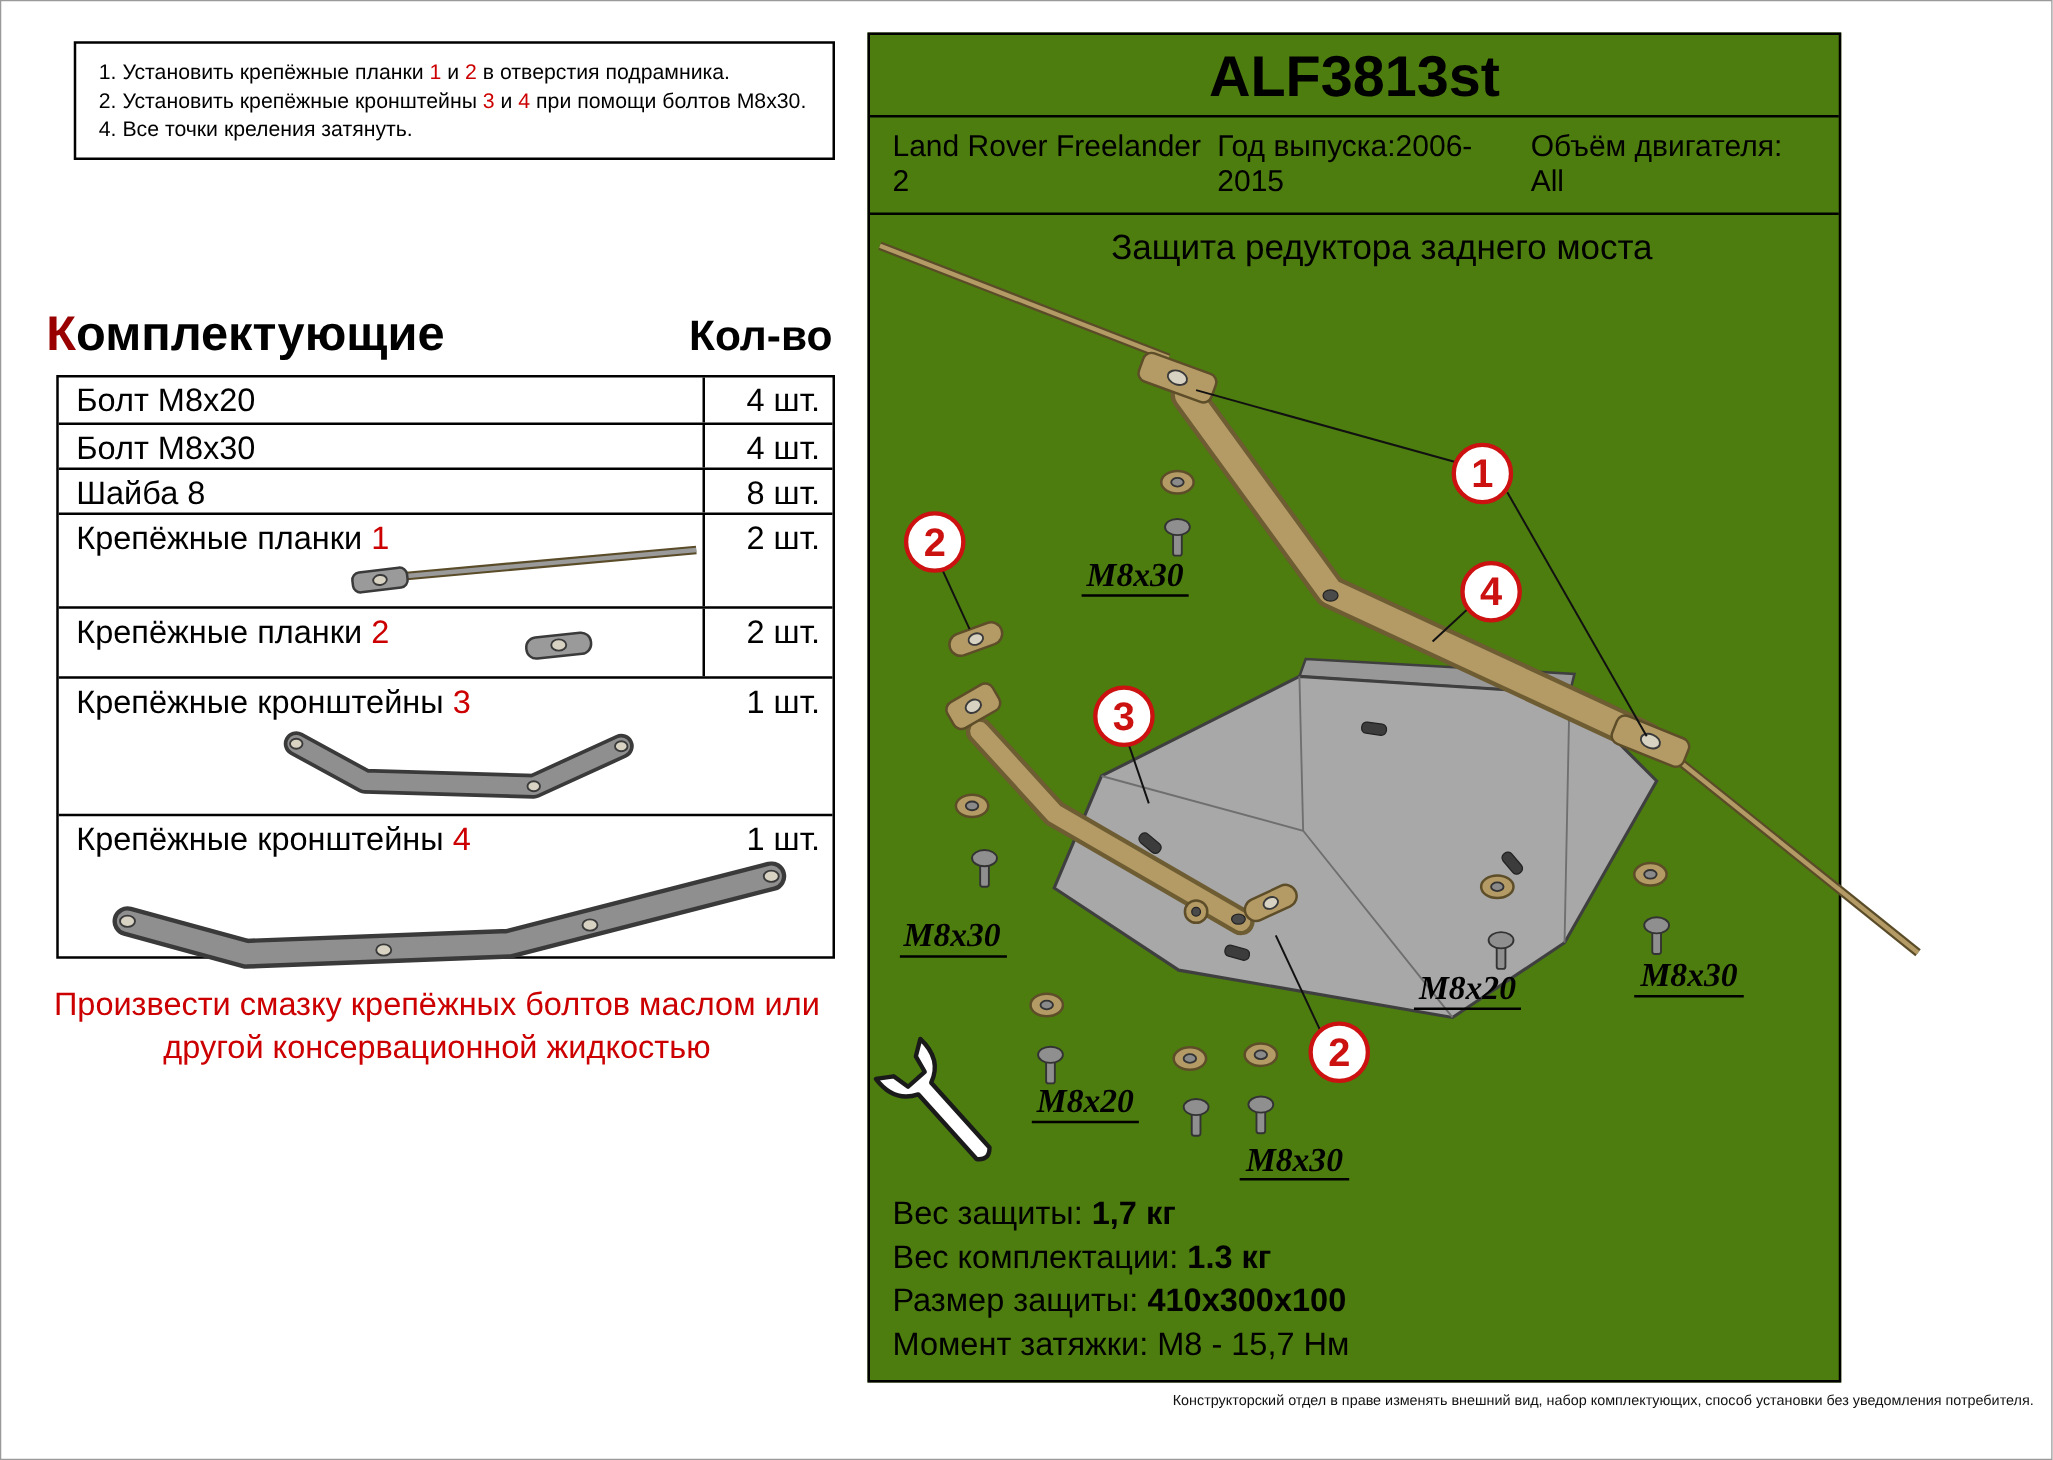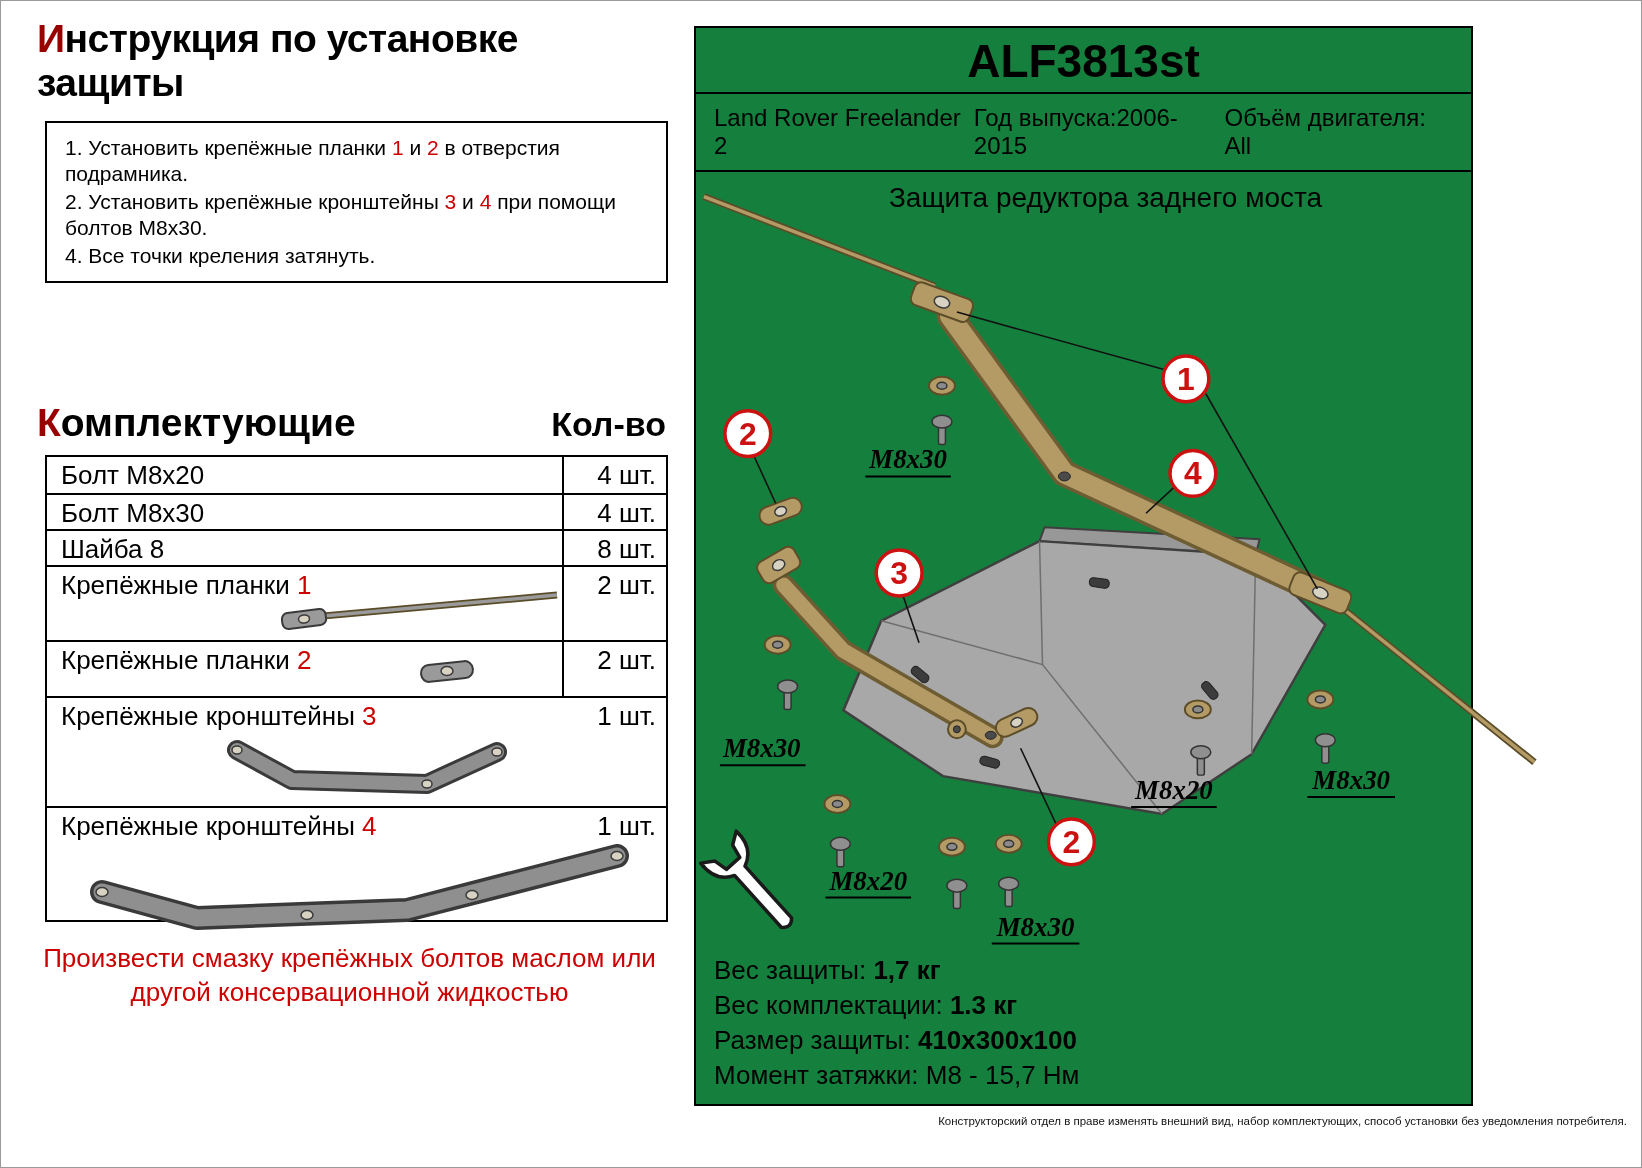--- a/index.html
+++ b/index.html
@@ -7,22 +7,22 @@
   .page { position:relative; width:1642px; height:1168px; background:#fff; overflow:hidden;
           border:1px solid #9a9a9a; margin:0 auto; }
 
   .red { color:#c00; }
 
   
   .left-col { position:absolute; left:30px; top:16px; width:637px; }
   .main-title { font-size:39px; font-weight:bold; padding-left:6px; letter-spacing:-0.5px; }
   .main-title .red { color:#900; }
 
-  .instr-box { margin:16px 0 0 14px; border:2px solid #000; padding:10px 14px 10px 18px;
-               font-size:21px; line-height:1.24; }
+  .instr-box { margin:16px 0 0 28px; border:2px solid #000; padding:10px 14px 10px 18px;
+               font-size:17px; line-height:1.24; }
   .instr-box p { margin:2px 0; }
   .instr-box .red { font-weight:normal; }
 
   .comp-header { display:flex; justify-content:space-between; align-items:baseline;
                  margin:118px 0 0 6px;gap:27px; }
   .comp-title { font-size:39px; font-weight:bold; }
   .comp-title .red { color:#900; }
   .qty-title { font-size:34px; font-weight:bold; padding-right:2px; }
 
   .comp-table { margin:10px 0 0 14px; border:2px solid #000; width:623px; }
@@ -34,21 +34,21 @@
   .crow .qty.sep { border-left:2px solid #000; height:100%; }
   .crow.h33 { height:36px; } .crow.h75 { height:75px; } .crow.h55 { height:56px; }
   .crow.h110 { height:110px; } .crow.h130 { height:114px; }
   .rowdraw { position:absolute; }
 
   .grease-note { margin:20px 0 0 0; width:637px; text-align:center; color:#c00;
                  font-size:26px; line-height:1.3; }
 
   
   .right-panel { position:absolute; left:693px; top:25px; width:779px; height:1080px;
-                 border:2px solid #000; background:#15803d; }
+                 border:2px solid #000; background:#4d7c0f; }
   .part-code { text-align:center; font-size:46px; font-weight:bold;
                padding:6px 0 4px; border-bottom:2px solid #000; }
   .meta-row { display:flex; justify-content:space-between; align-items:center;
               padding:10px 18px; font-size:24px; border-bottom:2px solid #000; }
   .diagram-title { text-align:center; font-size:28px; margin-top:10px;margin-left:44px; }
   .diagram { position:absolute; left:0; top:165px; width:938px; height:755px; }
 
   .specs { position:absolute; left:18px; top:925px; font-size:26px; line-height:1.35; }
   .specs .b { font-weight:bold; }
 
@@ -82,21 +82,20 @@
   .gray-part   { fill:none; stroke:#8f8f8f; stroke-linejoin:round; stroke-linecap:round; }
   .gray-fill   { fill:#9a9a9a; stroke:#3a3a3a; stroke-width:2; }
 </style>
 </head>
 <body>
 
 <div class="page">
 
   <div class="left-col">
 
-    <h1 class="main-title"><span class="red">И</span><span>нструкция по установке защиты</span></h1>
 
     <div class="instr-box">
       <p><span>1.  Установить крепёжные планки </span><span class="red">1</span><span> и </span><span class="red">2</span><span> в отверстия подрамника.</span></p>
       <p><span>2.  Установить крепёжные кронштейны </span><span class="red">3</span><span> и </span><span class="red">4</span><span> при помощи болтов М8х30.</span></p>
       <p><span>4.  Все точки креления затянуть.</span></p>
     </div>
 
     <div class="comp-header">
       <div class="comp-title"><span class="red">К</span><span>омплектующие</span></div>
       <div class="qty-title">Кол-во</div>

